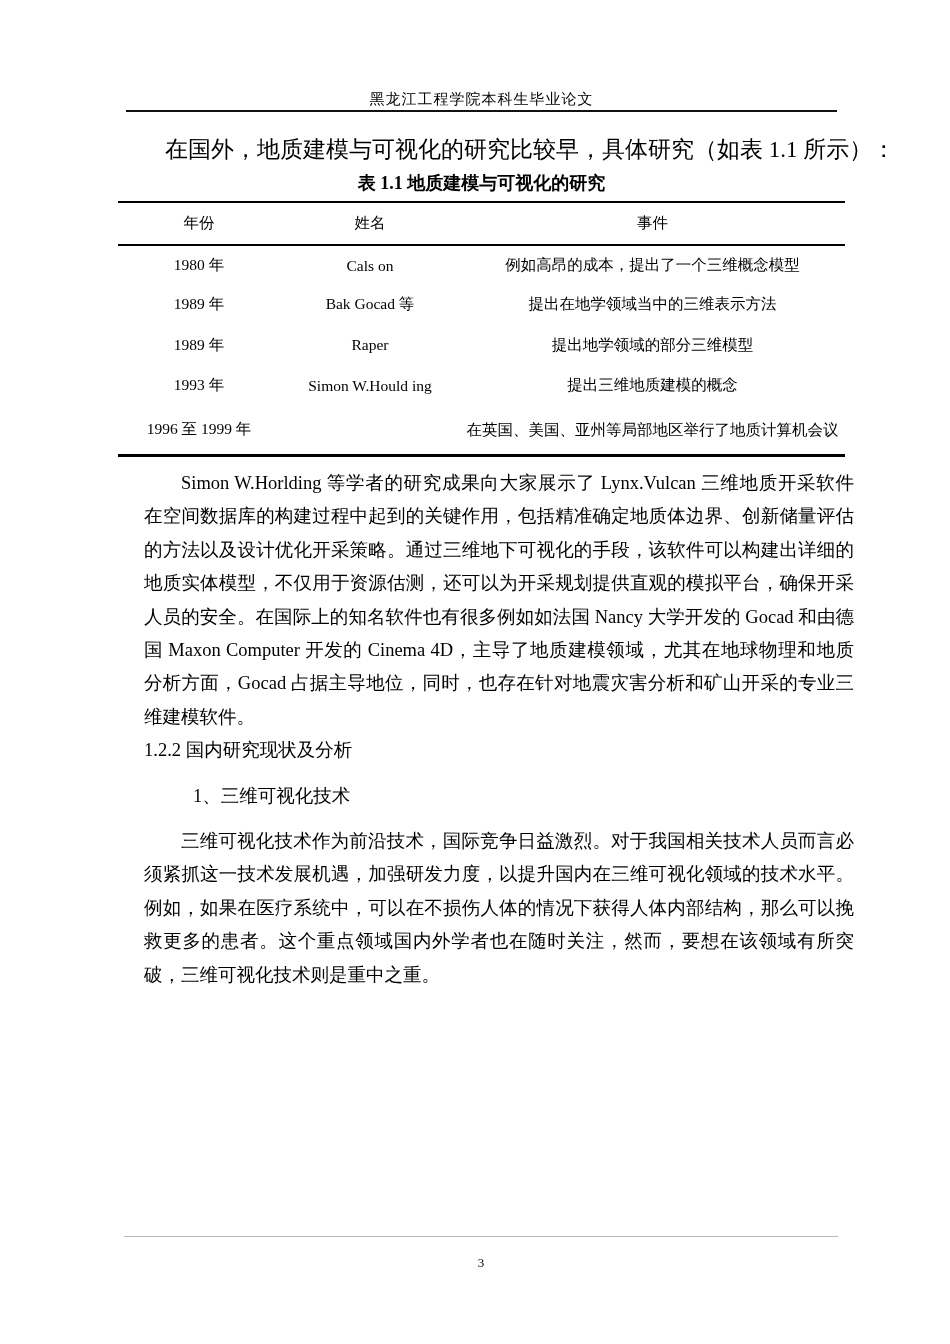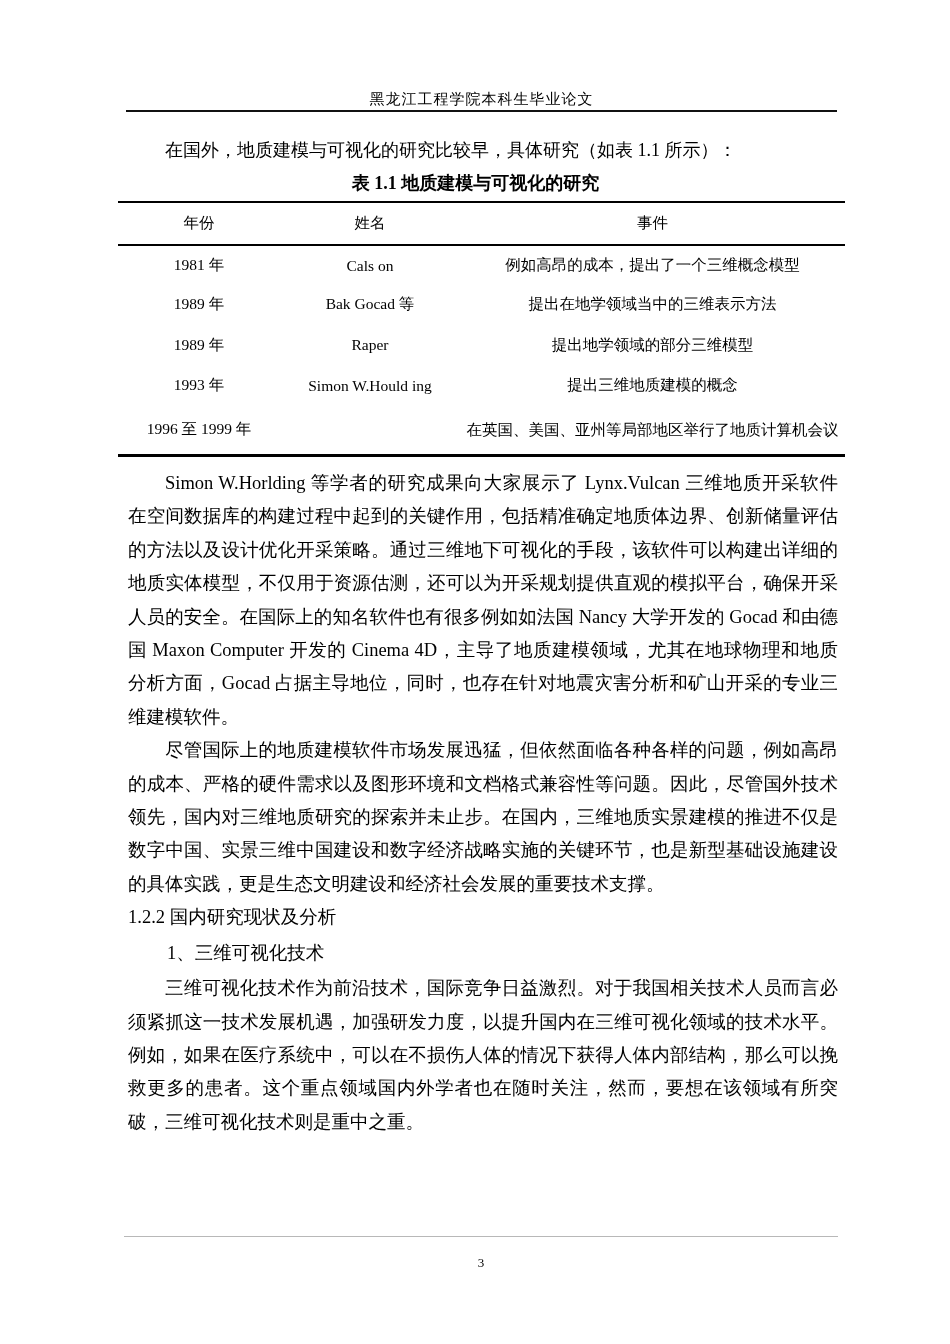--- a/index.html
+++ b/index.html
@@ -32,28 +32,28 @@
     top: 110px;
     width: 711px;
     height: 2px;
     background: #111;
   }
   .intro {
     position: absolute;
     left: 128px;
     top: 137px;
     width: 710px;
-    font-size: 18px;
+    font-size: 23px;
     line-height: 26px;
     text-indent: 37px;
     white-space: nowrap;
   }
   .caption {
     position: absolute;
-    left: 112px;
+    left: 118px;
     top: 170px;
     width: 727px;
     text-align: center;
     font-size: 18px;
     font-weight: bold;
     line-height: 26px;
   }
   .tbl-rule {
     position: absolute;
     left: 118px;
@@ -84,41 +84,41 @@
   .col-year { width: 162px; }
   .col-name { width: 180px; }
   .col-event { width: 385px; }
   .ev-wrap {
     display: inline-block;
     width: 375px;
     line-height: 18px;
   }
   .body-text {
     position: absolute;
-    left: 128px;
+    left: 144px;
     top: 467px;
     width: 710px;
     font-size: 18.5px;
     line-height: 33.4px;
     text-align: justify;
     text-justify: inter-character;
   }
   .body-text p {
     margin: 0;
     text-indent: 37px;
   }
   .body-text h3 {
     margin: 0;
     font-size: 18.5px;
     font-weight: normal;
     line-height: 33.4px;
     font-family: Liberation Serif, serif;
   }
   .body-text .subhead {
-    margin: 2px;
+    margin: 12px;
     text-indent: 37px;
   }
   sup.ref {
     font-size: 10px;
     line-height: 0;
     vertical-align: 6px;
   }
   .footer-rule {
     position: absolute;
     left: 124px;
@@ -154,21 +154,21 @@
 <table class="research">
   <thead>
     <tr>
       <th class="col-year">年份</th>
       <th class="col-name">姓名</th>
       <th class="col-event">事件</th>
     </tr>
   </thead>
   <tbody>
     <tr class="r first">
-      <td>1981 年</td>
+      <td>1980 年</td>
       <td>Cals on</td>
       <td>例如高昂的成本，提出了一个三维概念模型</td>
     </tr>
     <tr class="r">
       <td>1989 年</td>
       <td>Bak Gocad 等</td>
       <td>提出在地学领域当中的三维表示方法</td>
     </tr>
     <tr class="r">
       <td>1989 年</td>
@@ -183,20 +183,19 @@
     <tr class="rlast">
       <td>1996 至 1999 年</td>
       <td></td>
       <td><span class="ev-wrap">在英国、美国、亚州等局部地区举行了地质计算机会议</span></td>
     </tr>
   </tbody>
 </table>
 
 <div class="body-text">
   <p>Simon W.Horlding 等学者的研究成果向大家展示了 Lynx.Vulcan 三维地质开采软件在空间数据库的构建过程中起到的关键作用，包括精准确定地质体边界、创新储量评估的方法以及设计优化开采策略。通过三维地下可视化的手段，该软件可以构建出详细的地质实体模型，不仅用于资源估测，还可以为开采规划提供直观的模拟平台，确保开采人员的安全。在国际上的知名软件也有很多例如如法国 Nancy 大学开发的 Gocad 和由德国 Maxon Computer 开发的 Cinema 4D，主导了地质建模领域，尤其在地球物理和地质分析方面，Gocad 占据主导地位，同时，也存在针对地震灾害分析和矿山开采的专业三维建模软件。</p>
-  <p>尽管国际上的地质建模软件市场发展迅猛，但依然面临各种各样的问题，例如高昂的成本、严格的硬件需求以及图形环境和文档格式兼容性等问题。因此，尽管国外技术领先，国内对三维地质研究的探索并未止步。在国内，三维地质实景建模的推进不仅是数字中国、实景三维中国建设和数字经济战略实施的关键环节，也是新型基础设施建设的具体实践，更是生态文明建设和经济社会发展的重要技术支撑。</p>
   <h3>1.2.2 国内研究现状及分析</h3>
   <p class="subhead">1、三维可视化技术</p>
   <p>三维可视化技术作为前沿技术，国际竞争日益激烈。对于我国相关技术人员而言必须紧抓这一技术发展机遇，加强研发力度，以提升国内在三维可视化领域的技术水平。例如，如果在医疗系统中，可以在不损伤人体的情况下获得人体内部结构，那么可以挽救更多的患者。这个重点领域国内外学者也在随时关注，然而，要想在该领域有所突破，三维可视化技术则是重中之重。</p>
 </div>
 
 <div class="footer-rule"></div>
 <div class="page-number">3</div>
 
 </body></html>

